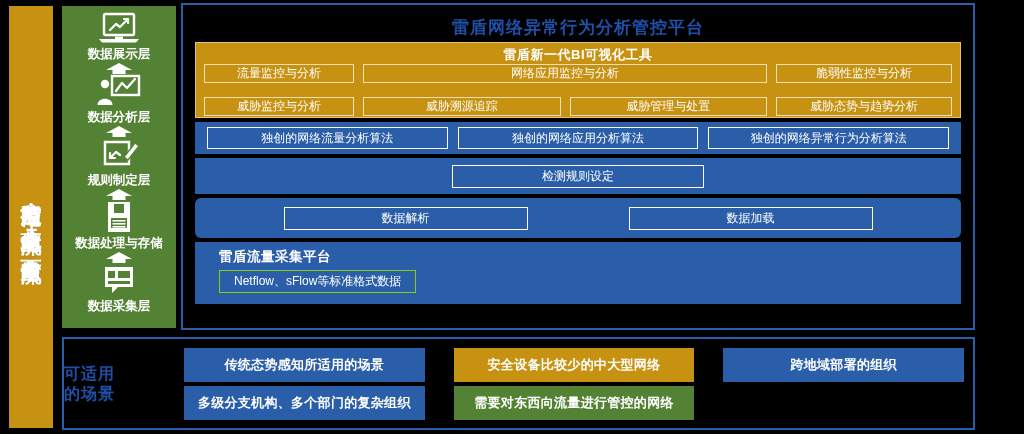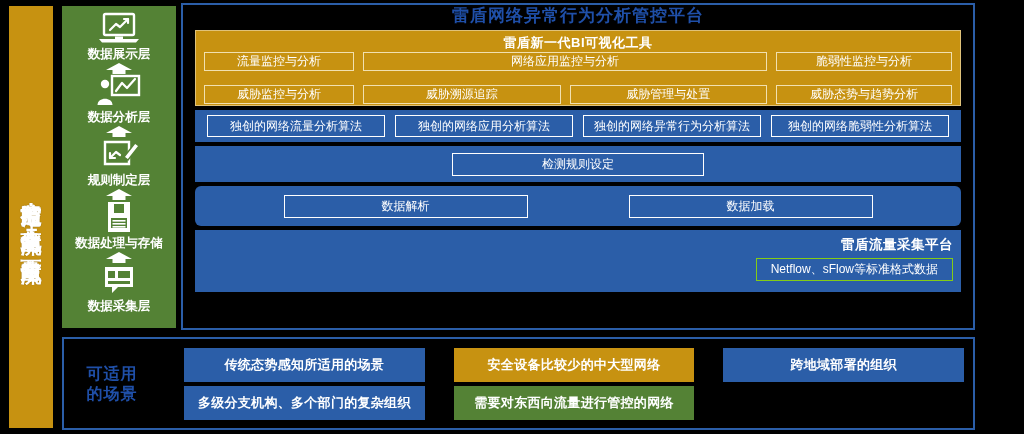--- a/index.html
+++ b/index.html
@@ -91,21 +91,21 @@
     border: 2px solid #2B5EA8;
     box-sizing: border-box;
     background: #000000;
   }
   #platform-title {
     text-align: center;
     color: #1F4FA8;
     font-weight: bold;
     font-size: 17px;
     letter-spacing: 1px;
-    padding-top: 0;
+    padding-top: 12px;
     height: 25px;
     line-height: 21px;
   }
 
   .band {
     margin: 0 12px 4px 12px;
     box-sizing: border-box;
   }
   .band-blue { background: #2B5EA8; }
   .band-gold { background: #C79211; border: 1px solid #E0C27A; }
@@ -201,22 +201,22 @@
     width: 244px;
     height: 23px;
     line-height: 21px;
     text-align: center;
     box-sizing: border-box;
   }
 
   
   #collect-band {
     height: 62px;
-    padding: 5px 8px 0 8px;
-    text-align: right;
+    padding: 5px 8px 0 24px;
+    text-align: left;
   }
   #collect-title {
     color: #FFFFFF;
     font-weight: bold;
     font-size: 13.5px;
     letter-spacing: .5px;
     line-height: 20px;
   }
   #collect-cell {
     display: inline-block;
@@ -237,21 +237,21 @@
     width: 913px;
     height: 93px;
     border: 2px solid #2B5EA8;
     box-sizing: border-box;
     background: #000000;
     display: flex;
     align-items: center;
   }
   #scenarios-label {
     width: 96px;
-    text-align: center;
+    text-align: left;
     color: #1F4FA8;
     font-weight: bold;
     font-size: 16px;
     line-height: 20px;
     letter-spacing: 1px;
     flex-shrink: 0;
   }
   #scenarios-grid {
     flex: 1;
     display: grid;
@@ -377,21 +377,20 @@
         <div class="bi-cell">脆弱性监控与分析</div>
         <div class="bi-cell">威胁态势与趋势分析</div>
       </div>
     </div>
   </div>
 
   <div class="band band-blue" id="algo-band">
     <div class="algo-cell">独创的网络流量分析算法</div>
     <div class="algo-cell">独创的网络应用分析算法</div>
     <div class="algo-cell">独创的网络异常行为分析算法</div>
-    <div class="algo-cell">独创的网络脆弱性分析算法</div>
   </div>
 
   <div class="band band-blue" id="rule-band">
     <div id="rule-cell">检测规则设定</div>
   </div>
 
   <div class="band band-blue" id="parse-band">
     <div class="parse-cell">数据解析</div>
     <div class="parse-cell">数据加载</div>
   </div>

